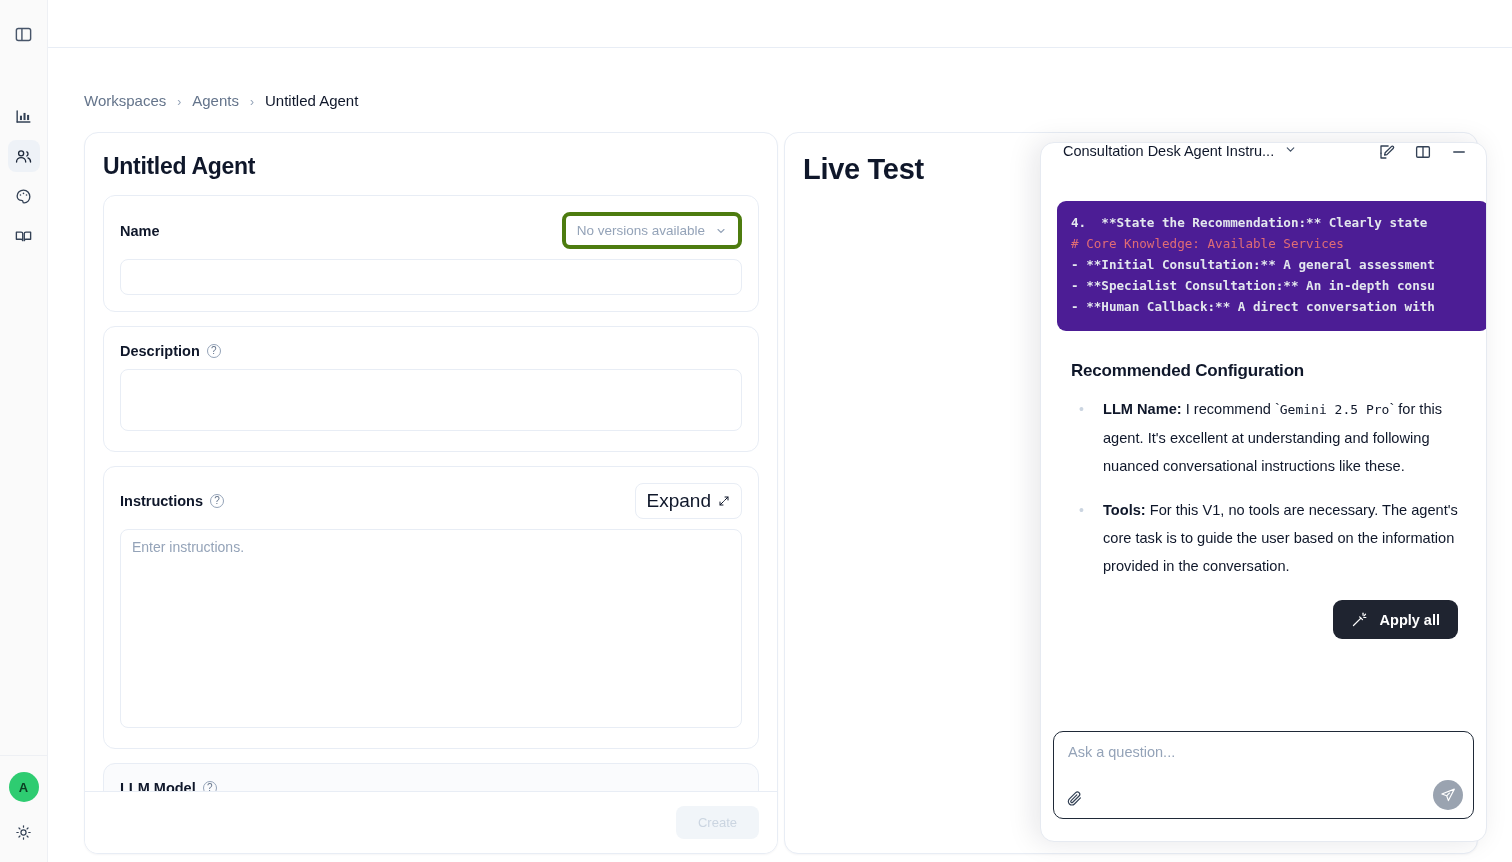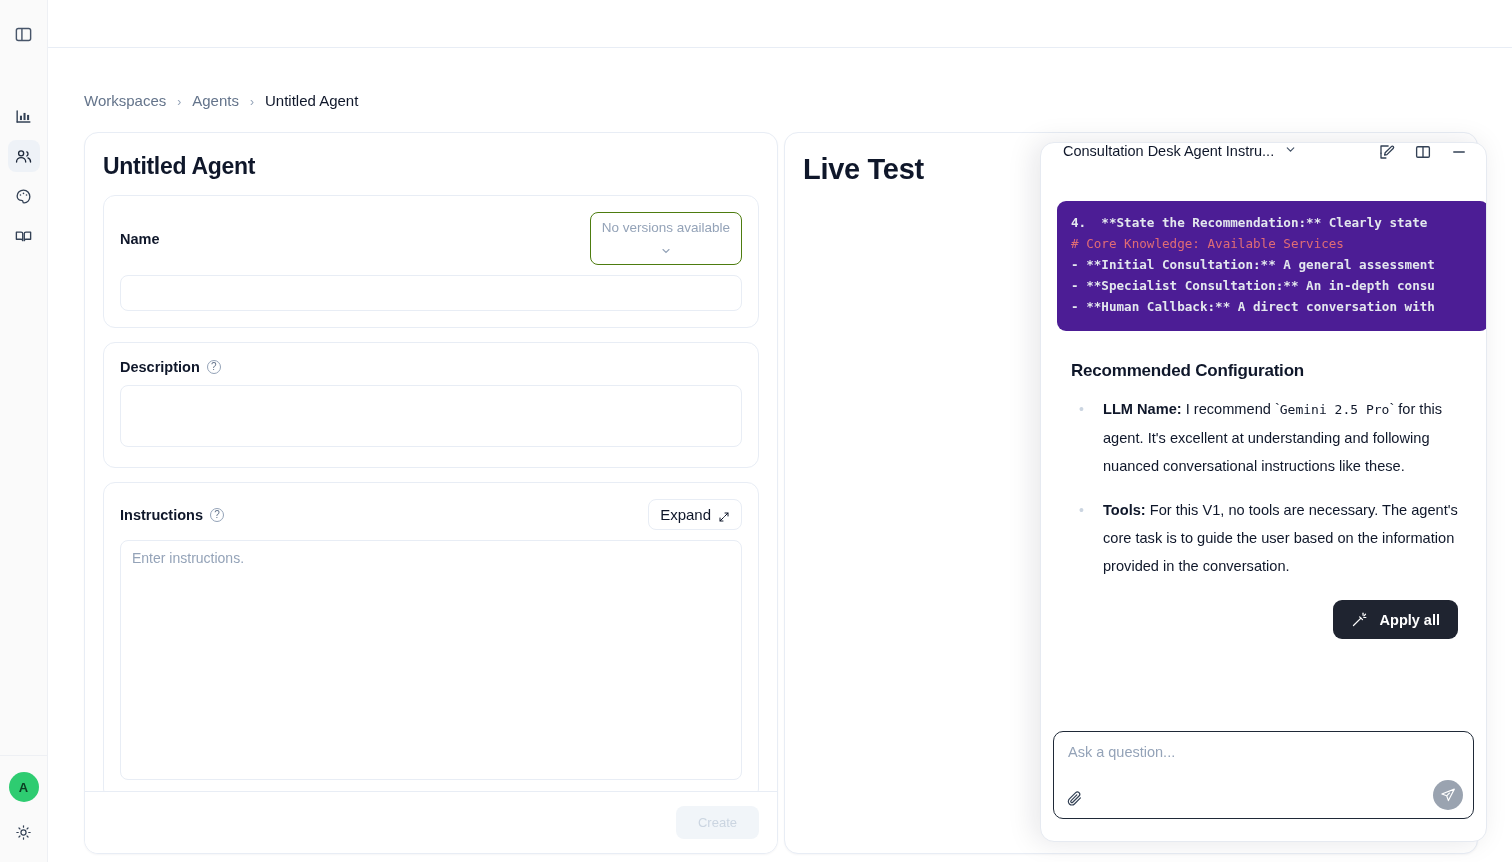--- a/index.html
+++ b/index.html
@@ -86,45 +86,44 @@
     display: flex; align-items: center; gap: 7px;
   }
   .help-icon {
     width: 14px; height: 14px; border-radius: 50%;
     border: 1.3px solid #94a3b8; color: #64748b;
     font-size: 10px; line-height: 11px; text-align: center;
     font-weight: 400; display: inline-block;
   }
   .version-select {
     display: flex; align-items: center; gap: 10px;
-    border: 1px solid #4d7c0f; border-radius: 8px;
+    border: 4px solid #4d7c0f; border-radius: 8px;
     padding: 7px 11px; font-size: 13.5px; color: #94a3b8;
     background: #fff;
-    flex-direction: column;
   }
   .expand-btn {
-    display: flex; align-items: flex-end; gap: 7px;
+    display: flex; align-items: center; gap: 7px;
     border: 1px solid #e8edf5; border-radius: 8px;
-    padding: 6px 11px; font-size: 15px; color: #0f172a; background: #fff;
+    padding: 6px 11px; font-size: 19px; color: #0f172a; background: #fff;
   }
   .text-input {
     width: 100%; height: 36px;
     border: 1px solid #e8edf5; border-radius: 8px;
     background: #fff; font-size: 14px; padding: 0 11px;
     color: #0f172a; font-family: inherit; outline: none;
   }
   .text-area {
     width: 100%;
     border: 1px solid #e8edf5; border-radius: 8px;
     background: #fff; font-size: 14px; padding: 9px 11px;
     color: #0f172a; font-family: inherit; outline: none; resize: none;
   }
   .text-area::placeholder, .text-input::placeholder { color: #94a3b8; }
   .ta-desc { height: 62px; }
-  .ta-instr { height: 240px; }
+  .ta-instr { height: 199px; }
   .field-group.llm { background: #fafbfd; }
   .card-footer {
     position: absolute; left: 0; right: 0; bottom: 0; height: 62px;
     border-top: 1px solid #e8edf5; background: #fff;
     display: flex; align-items: center; justify-content: flex-end;
     padding-right: 18px;
   }
   .create-btn {
     background: #f1f5f9; color: #cbd5e1; border: none;
     border-radius: 8px; padding: 9px 22px;

